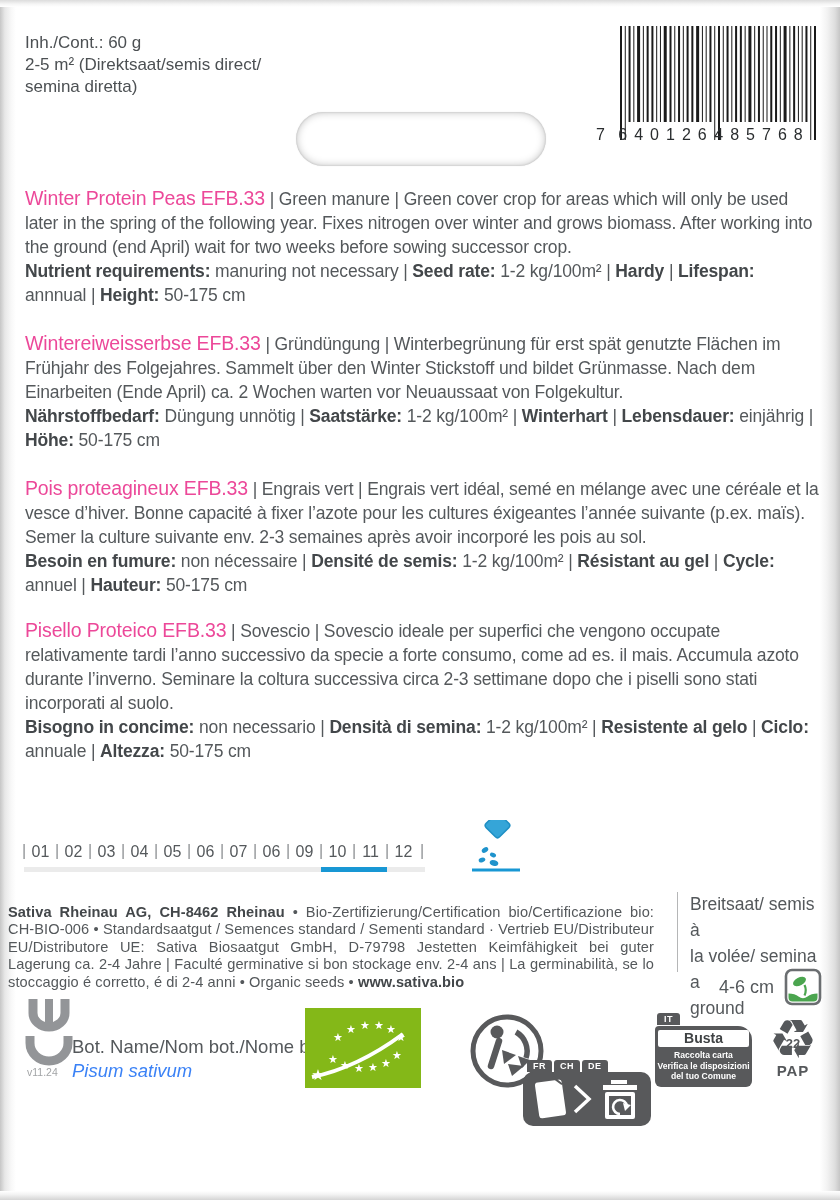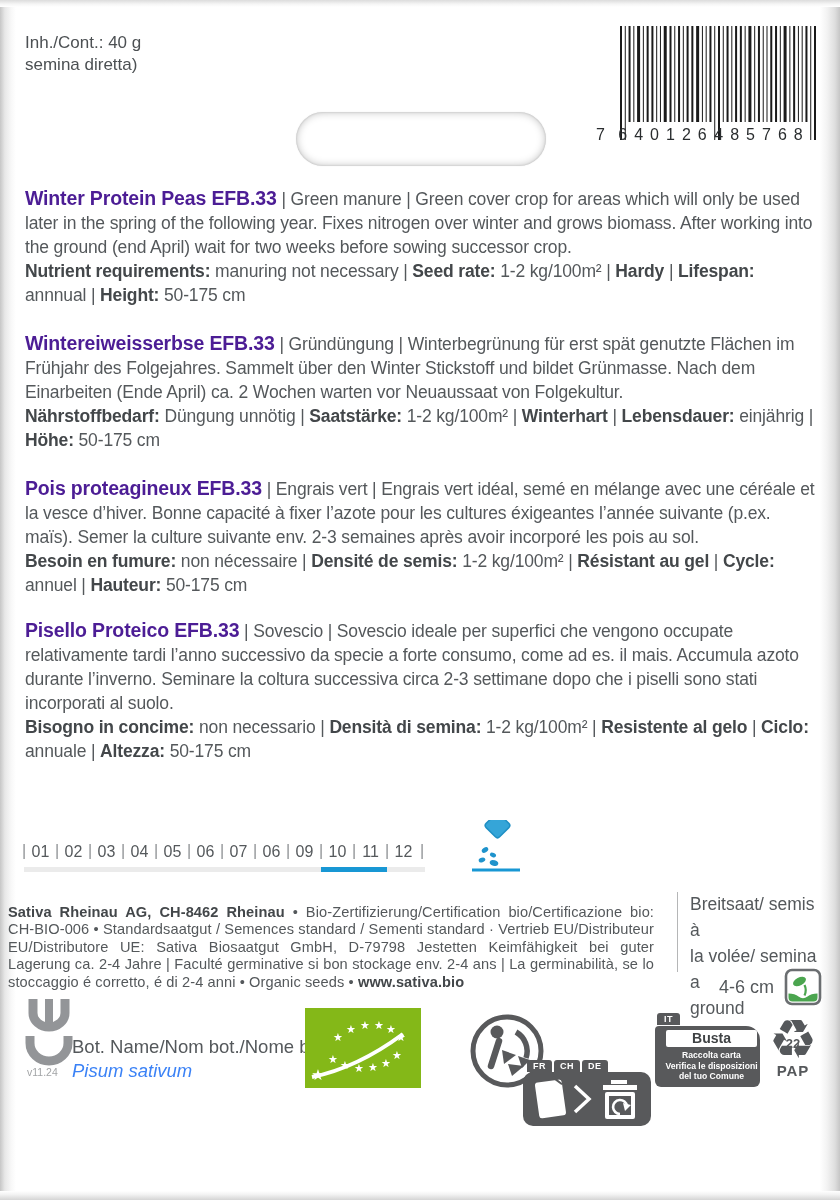--- a/index.html
+++ b/index.html
@@ -22,21 +22,21 @@
                   font-size:16px;color:#2a2d2f;}
   #bc-first{width:22px;}
   .bc-group{letter-spacing:7px;width:96px;text-align:center;}
 
   
   #euro-hole{position:absolute;left:296px;top:112px;width:250px;height:54px;border-radius:28px;background:#fff;
              box-shadow:inset 0 0 9px rgba(0,0,0,.26), inset 0 0 2px rgba(0,0,0,.18), 0 0 2px rgba(0,0,0,.06);}
 
   
   .lang-block{position:absolute;left:25px;width:795px;font-size:17.5px;line-height:24px;letter-spacing:-0.15px;color:#54585b;}
-  .block-title{font-weight:bold;color:#4c1d95;font-size:19.5px;}
+  .block-title{font-weight:normal;color:#ec4899;font-size:19.5px;}
   .b{font-weight:bold;color:#43474a;}
 
   
   #months-row{position:absolute;left:24px;top:843px;height:22px;display:flex;font-size:16px;color:#55595c;}
   .month-cell{position:relative;width:33px;text-align:center;}
   .month-pipe{position:absolute;left:-2px;top:-1px;color:#8d9093;}
   #months-endpipe{position:relative;top:-1px;color:#8d9093;}
   #months-track{position:absolute;left:24px;top:867px;width:401px;height:5px;background:#ebebeb;}
   #months-active{position:absolute;top:0;height:5px;background:#1897d4;}
 
@@ -69,21 +69,21 @@
   #infotri{position:absolute;left:523px;top:1060px;width:128px;}
   #infotri-tabs{display:flex;gap:2px;padding-left:4px;}
   .infotri-tab{background:#58595b;color:#fff;font-weight:bold;font-size:9px;padding:1px 6px 1px 6px;
                border-radius:3px 3px 0 0;letter-spacing:0.5px;}
   #infotri-body{position:relative;width:128px;height:54px;background:#58595b;border-radius:10px;}
 
   
   #busta{position:absolute;left:655px;top:1008px;width:97px;}
   #busta-tab{display:inline-block;background:#58595b;color:#fff;font-weight:bold;font-size:9px;
              padding:1px 7px;border-radius:3px 3px 0 0;margin-left:2px;letter-spacing:0.5px;}
-  #busta-box{width:97px;background:#58595b;border-radius:4px 14px 6px 6px;padding:4px 0 5px 8px;}
+  #busta-box{width:97px;background:#58595b;border-radius:4px 14px 6px 6px;padding:4px 0 5px 0;}
   #busta-title{background:#fff;color:#3f4244;font-weight:bold;font-size:14px;text-align:center;
                margin:0 3px;border-radius:2px;line-height:17px;}
   #busta-lines{color:#fff;font-weight:bold;font-size:8.6px;line-height:10.5px;text-align:center;margin-top:3px;}
 
   
   #pap{position:absolute;left:762px;top:1012px;width:62px;text-align:center;color:#55585b;}
   #pap-symbol{font-size:54px;line-height:54px;}
   #pap-code{position:absolute;left:0;top:24px;width:62px;text-align:center;font-size:13px;font-weight:bold;}
   #pap-label{font-size:15px;font-weight:bold;letter-spacing:1px;margin-top:-4px;}
 </style>
@@ -91,21 +91,22 @@
 <body>
 
 <div id="packet">
 
   <div id="edge-left" class="edge"></div>
   <div id="edge-right" class="edge"></div>
   <div id="edge-top" class="edge"></div>
   <div id="edge-bottom" class="edge"></div>
 
   <div id="content-info">
-    <div>Inh./Cont.:  40 g</div>
+    <div>Inh./Cont.:  60 g</div>
+    <div>2-5 m² (Direktsaat/semis direct/</div>
     <div>semina diretta)</div>
   </div>
 
   <div id="barcode">
     <svg id="barcode-bars" width="200" height="114" viewBox="0 0 200 114">
         <rect x="0.00" y="0" width="2" height="114" fill="#1a1a1a"></rect>
         <rect x="4.77" y="0" width="1" height="114" fill="#1a1a1a"></rect>
         <rect x="8.55" y="0" width="2" height="96" fill="#1a1a1a"></rect>
         <rect x="13.32" y="0" width="1" height="96" fill="#1a1a1a"></rect>
         <rect x="17.09" y="0" width="3" height="96" fill="#1a1a1a"></rect>

